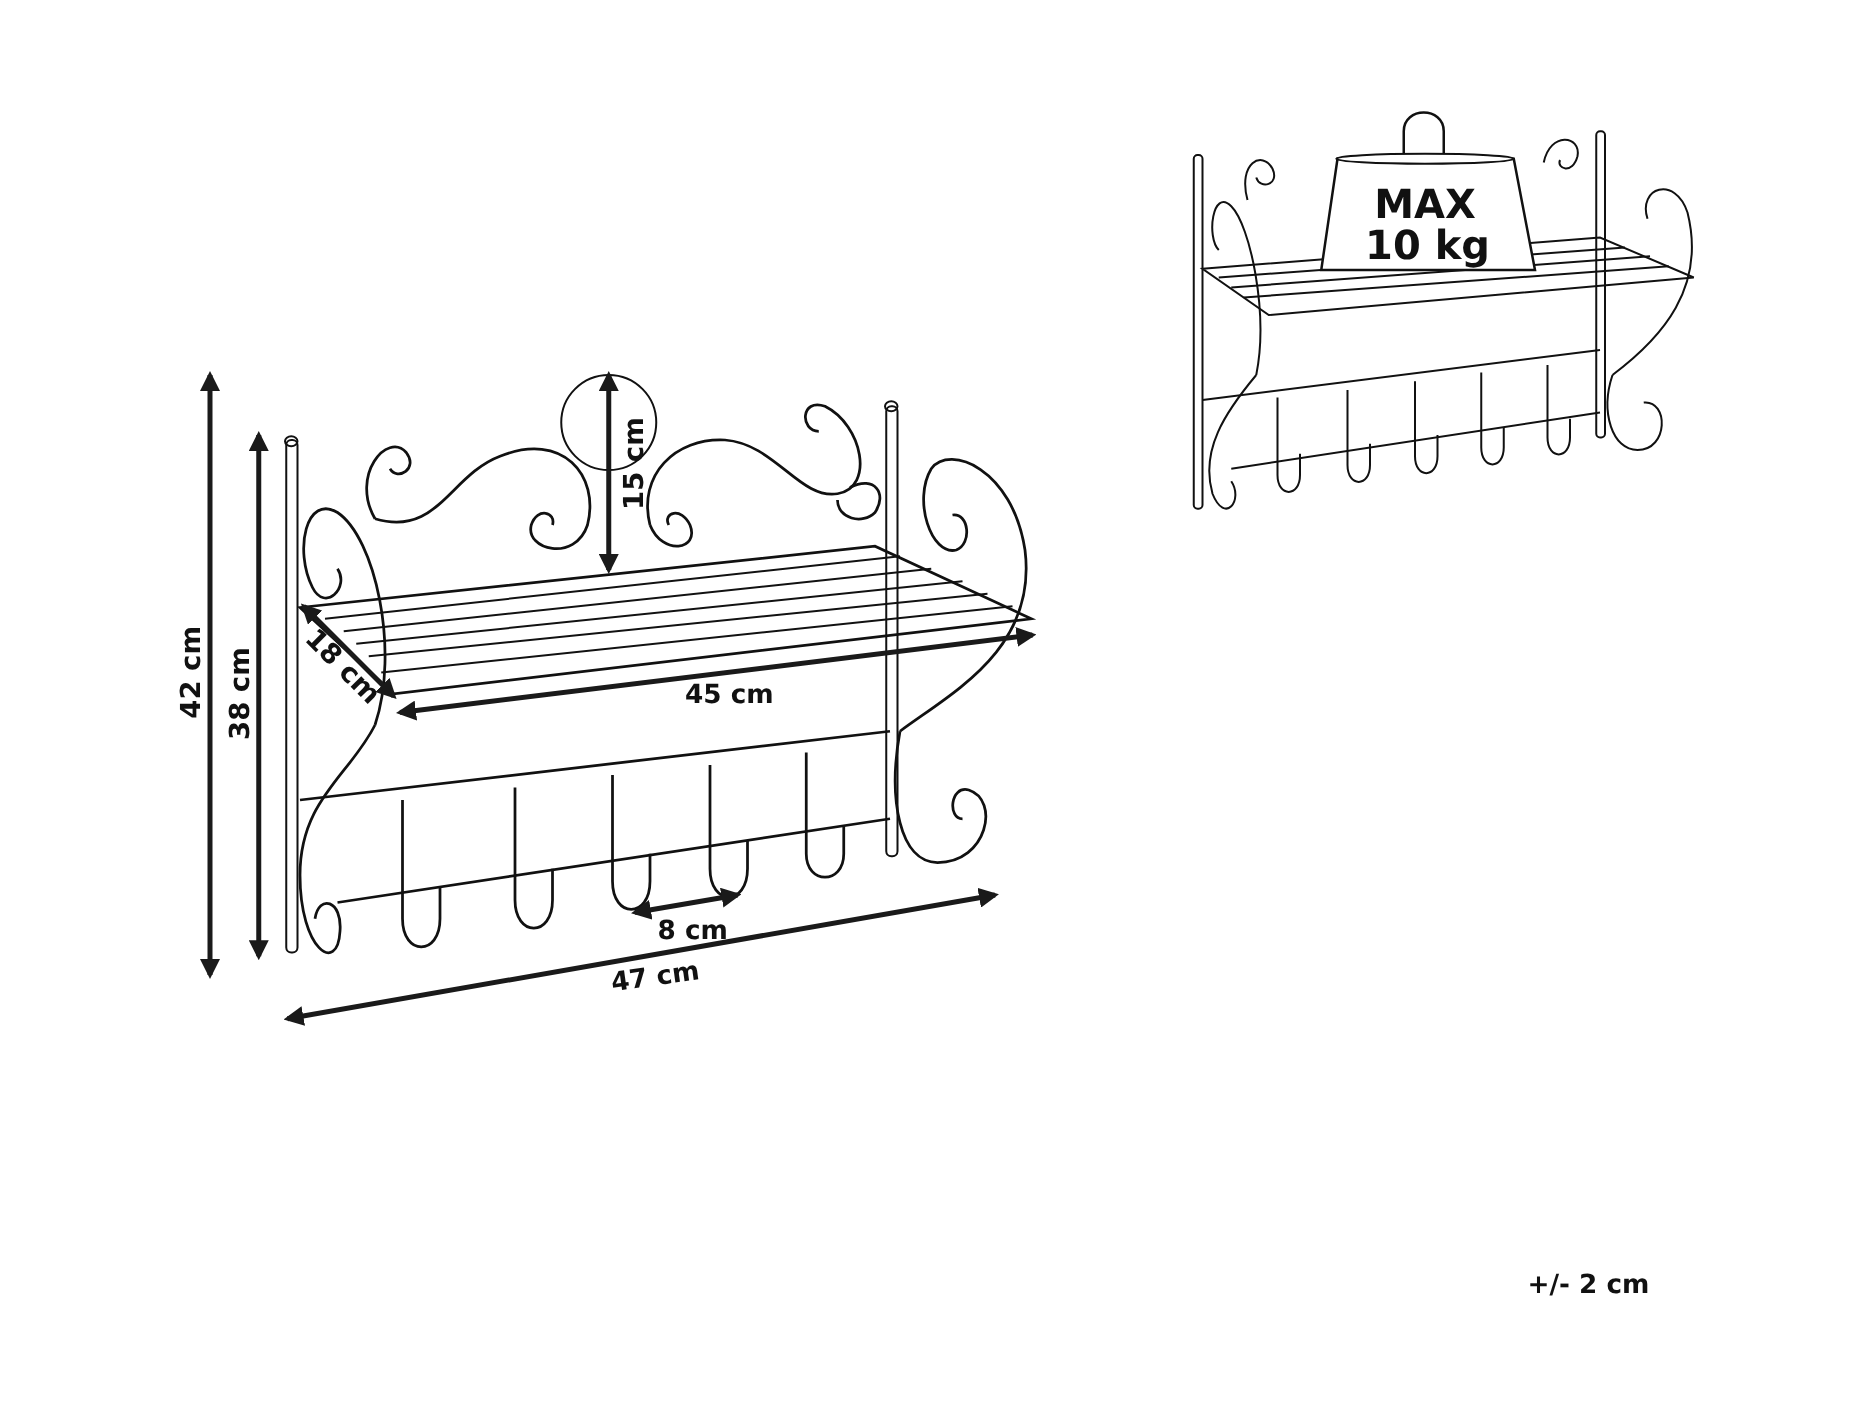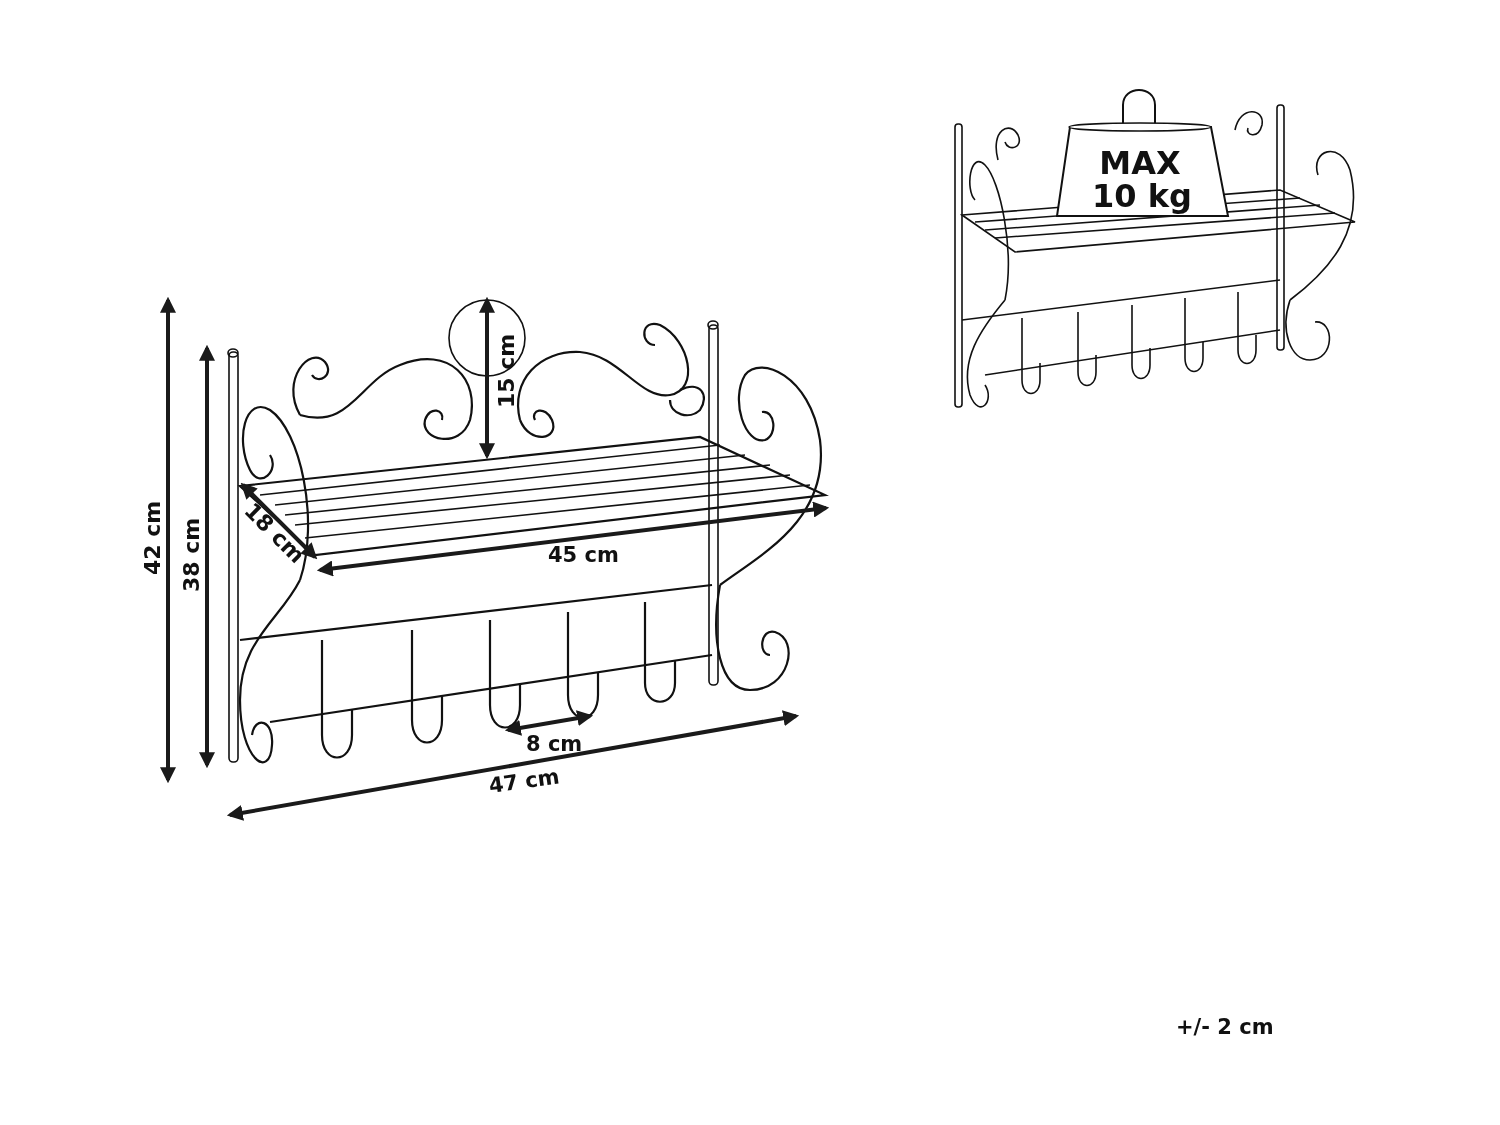--- a/index.html
+++ b/index.html
@@ -2,21 +2,21 @@
 <html><head>
 <meta charset="utf-8">
 <style>
   html,body{margin:0;padding:0;background:#fff;}
   body{width:1500px;height:1125px;position:relative;overflow:hidden;font-family:"DejaVu Sans","Liberation Sans",sans-serif;}
   svg{position:absolute;left:0;top:0;}
   .lbl{font-weight:bold;fill:#111;font-family:"DejaVu Sans","Liberation Sans",sans-serif;}
   .line{fill:none;stroke:#111;stroke-width:2.2;}
   .thin{fill:none;stroke:#111;stroke-width:1.6;}
   .dim{stroke:#1a1a1a;stroke-width:4;fill:none;}
-  .tol{position:absolute;left:1176px;top:1015px;font-weight:bold;font-size:21px;color:#111;}
+  .tol{position:absolute;left:1222px;top:1015px;font-weight:bold;font-size:21px;color:#111;}
 </style>
 </head>
 <body>
 
 <svg width="1500" height="1125" viewBox="0 0 1500 1125">
   <defs>
     <marker id="arr" viewBox="0 0 10 10" refX="8" refY="5" markerWidth="4" markerHeight="4" orient="auto-start-reverse">
       <path d="M0,0 L10,5 L0,10 z" fill="#1a1a1a"></path>
     </marker>
   </defs>

